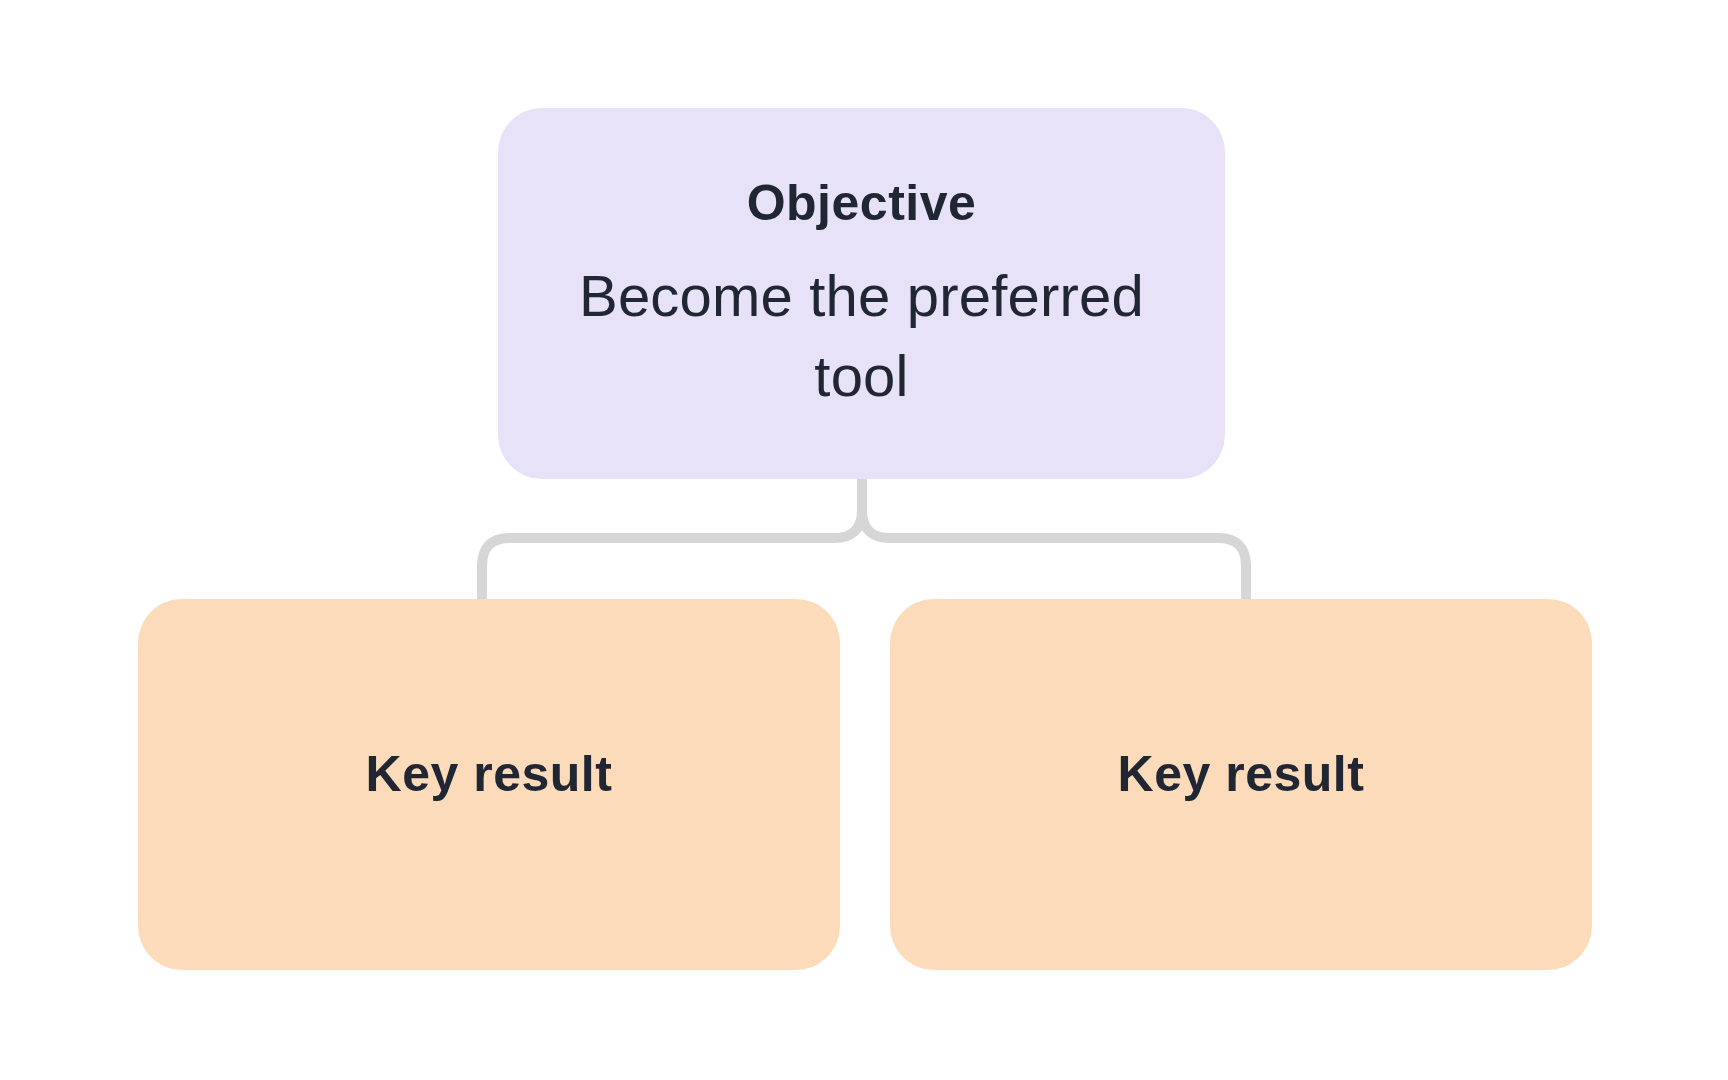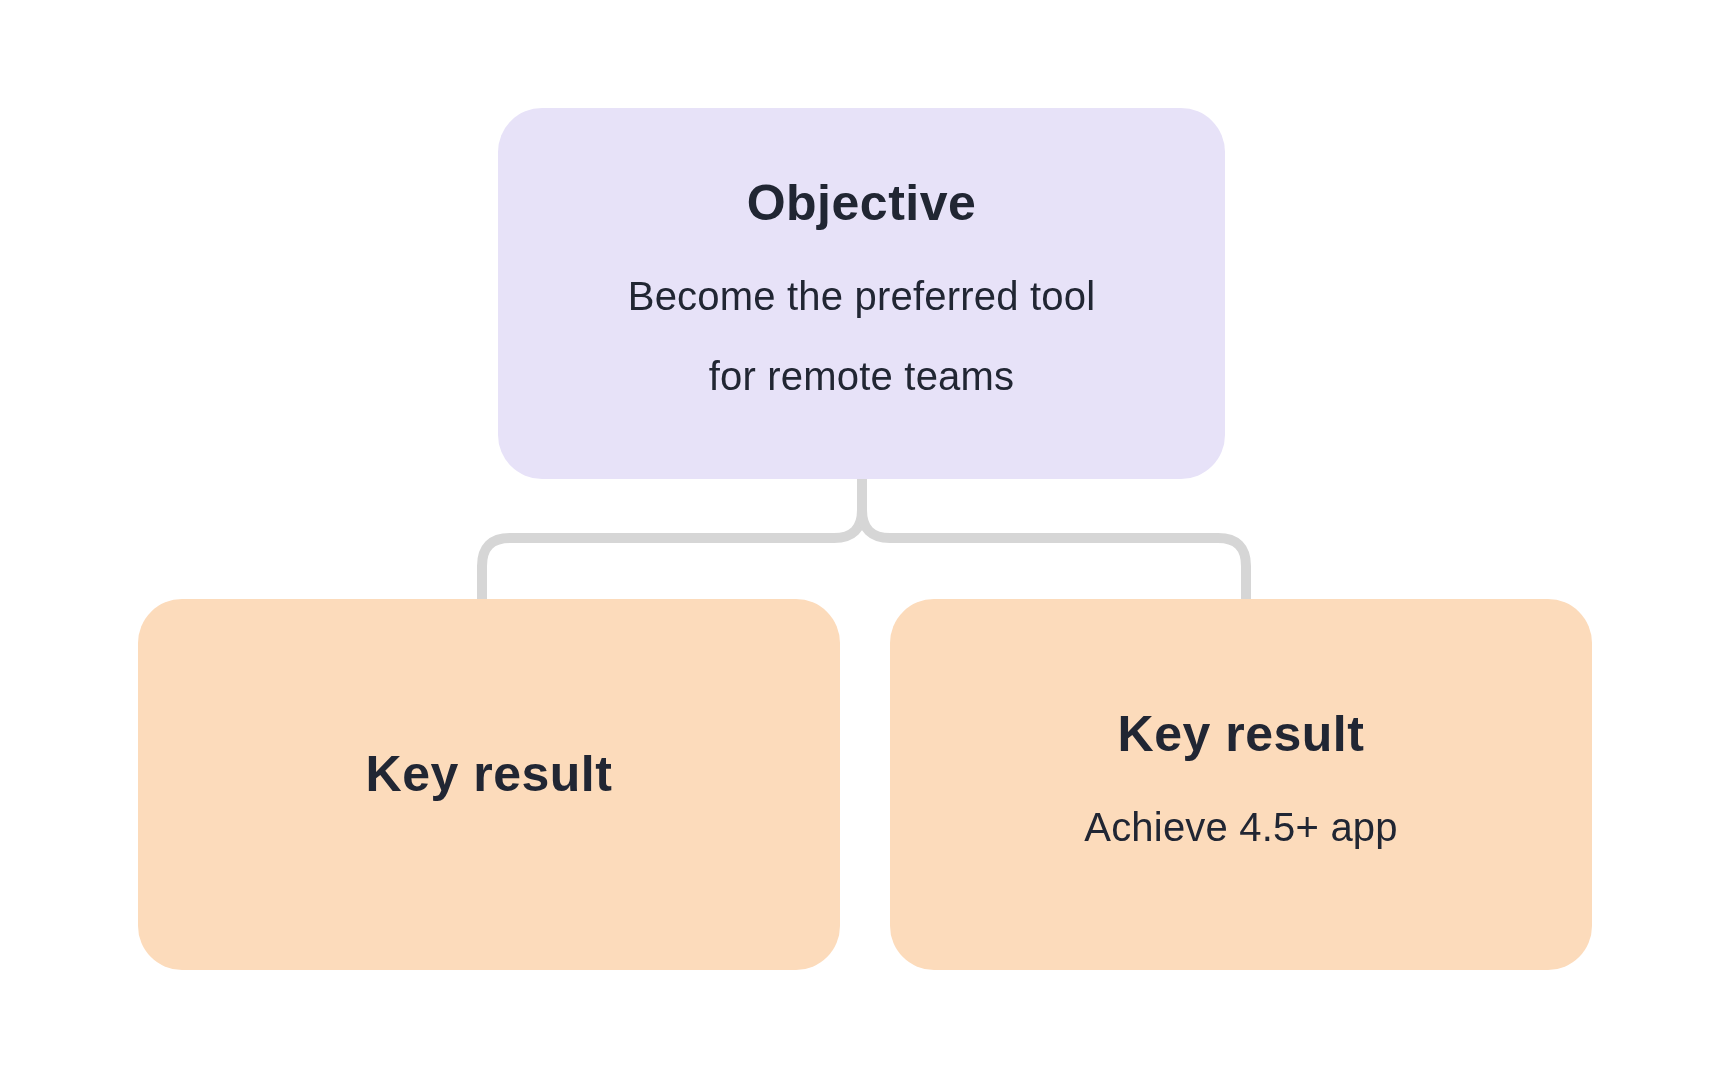--- a/index.html
+++ b/index.html
@@ -63,48 +63,46 @@
     background: var(--keyresult-bg);
   }
   .node-title {
     font-size: 50px;
     font-weight: 700;
     line-height: 62px;
     margin-bottom: 22px;
     letter-spacing: 0.5px;
   }
   .node-desc {
-    font-size: 40px;
+    font-size: 58px;
     font-weight: 400;
     line-height: 80px;
     letter-spacing: 0.2px;
   }
 </style>
 </head>
 <body>
 
 <div class="canvas">
 
   <svg class="connector-layer" viewBox="0 0 1728 1080" aria-hidden="true">
     <path d="M 482 604 L 482 566 Q 482 538 510 538 L 834 538 Q 862 538 862 510 L 862 477"></path>
     <path d="M 1246 604 L 1246 566 Q 1246 538 1218 538 L 890 538 Q 862 538 862 510 L 862 477"></path>
   </svg>
 
   <div class="node node-objective">
     <div class="node-title">Objective</div>
     <div class="node-desc">
       <div>Become the preferred tool</div>
-      <div>for remote teams</div>
     </div>
   </div>
 
   <div class="node node-kr-left">
     <div class="node-title">Key result</div>
   </div>
 
   <div class="node node-kr-right">
     <div class="node-title">Key result</div>
     <div class="node-desc">
-      <div>Achieve 4.5+ app</div>
     </div>
   </div>
 
 </div>
 
 </body></html>

